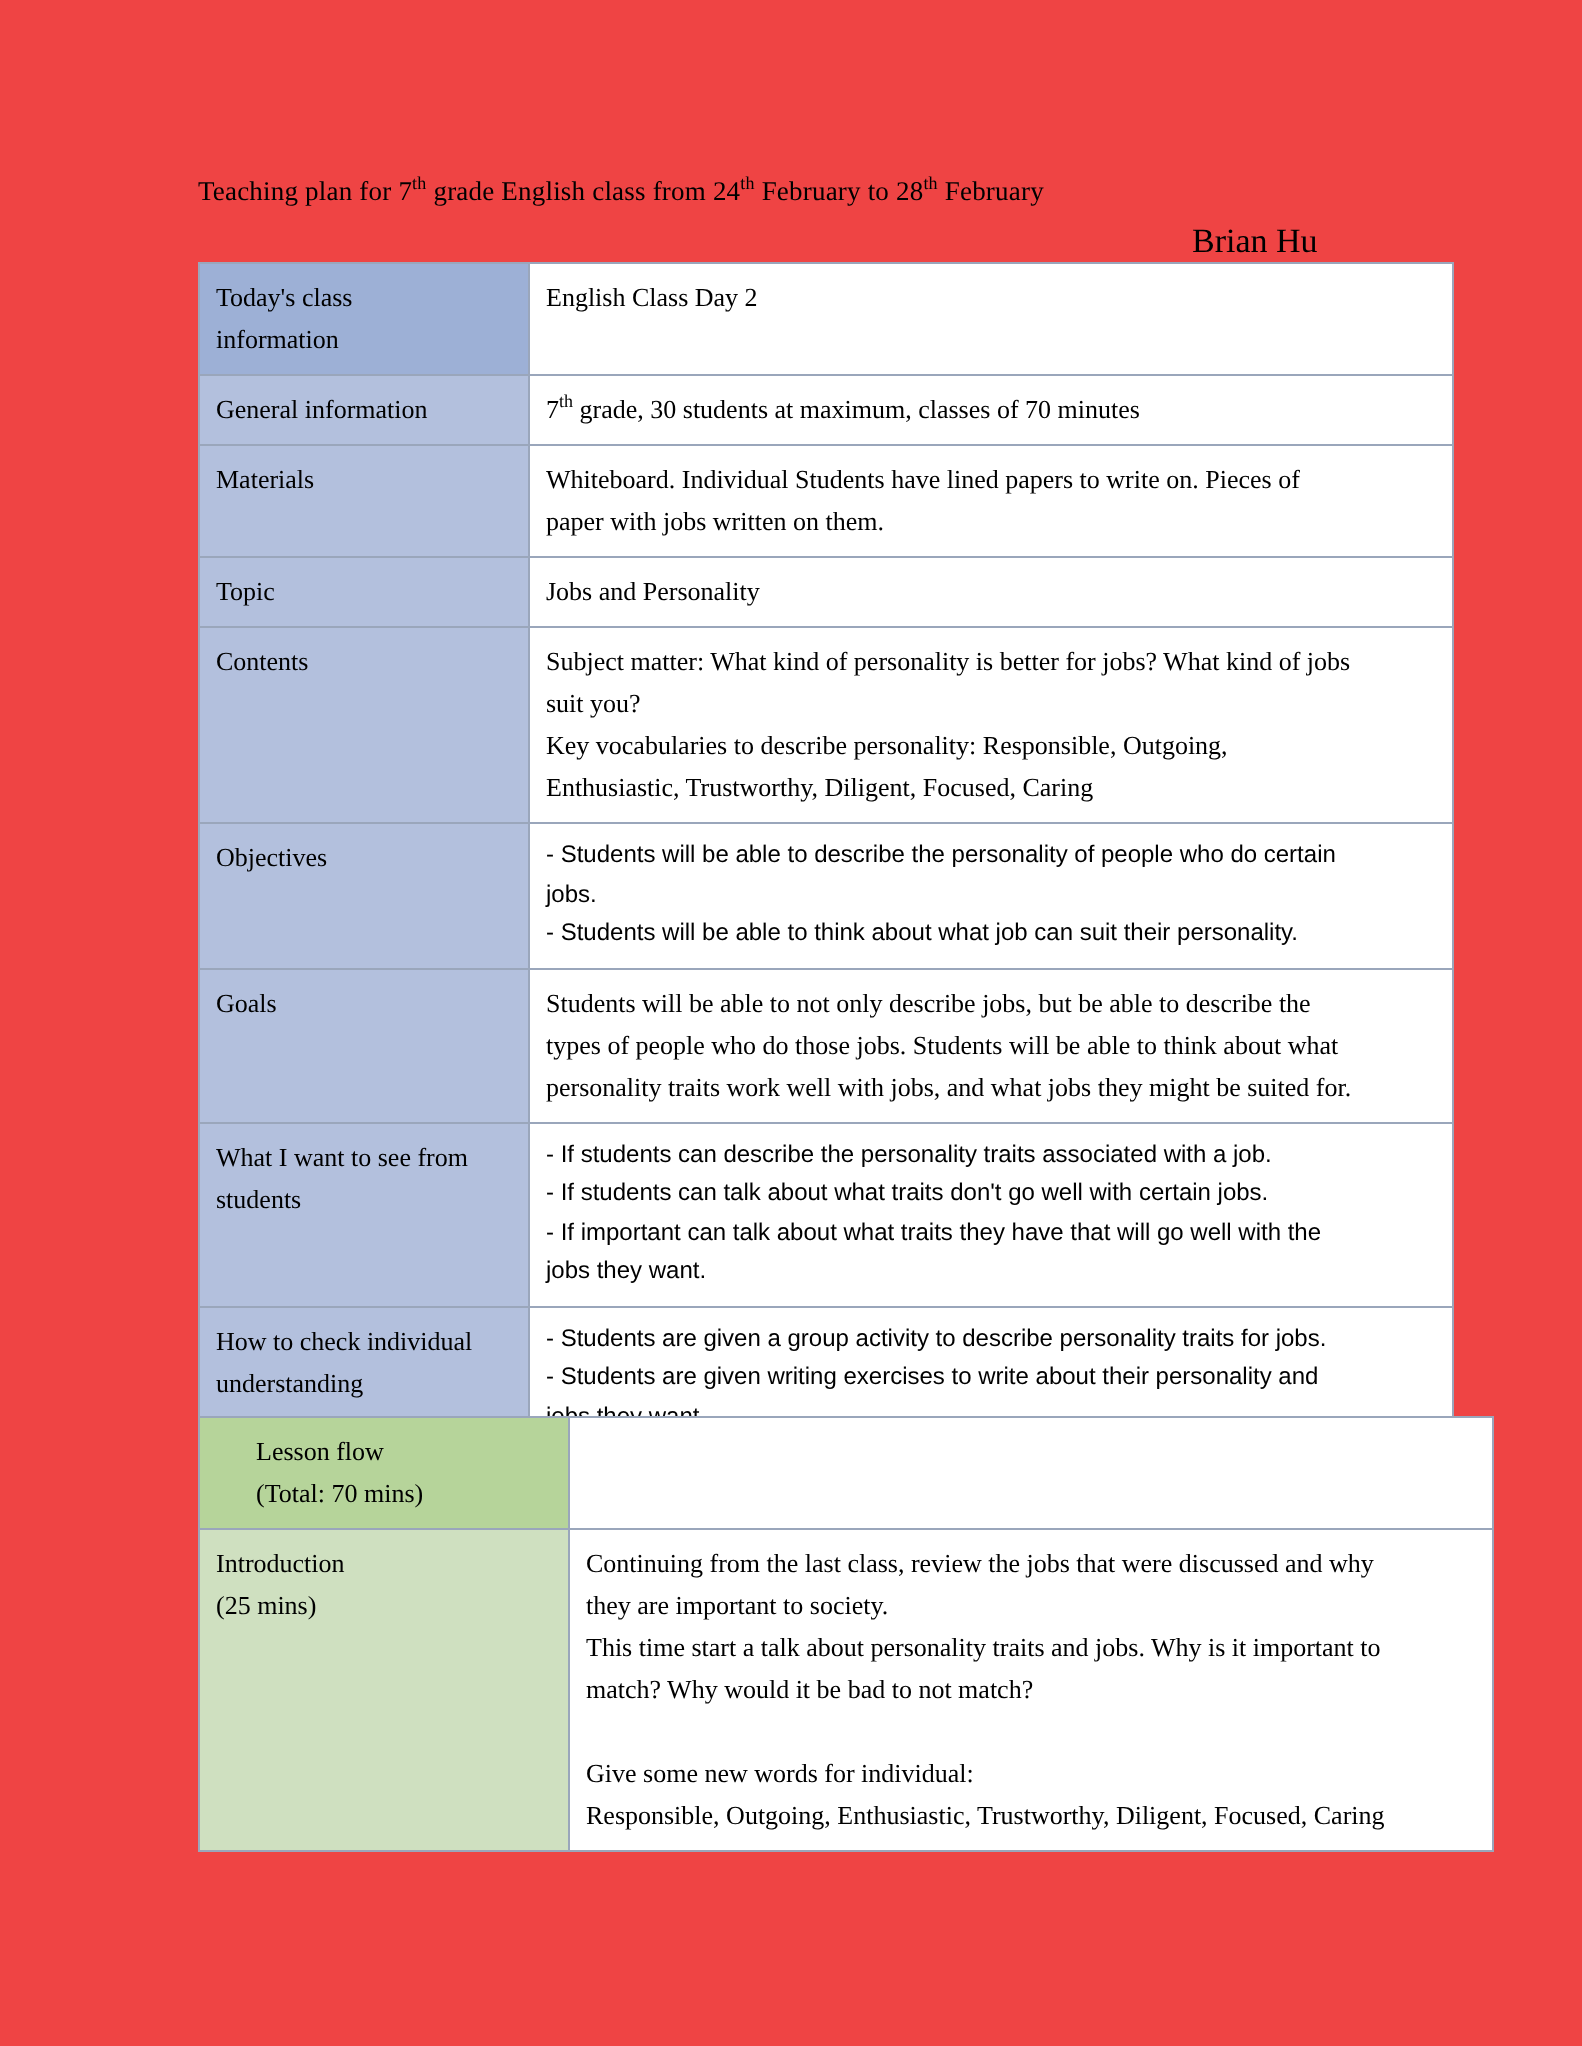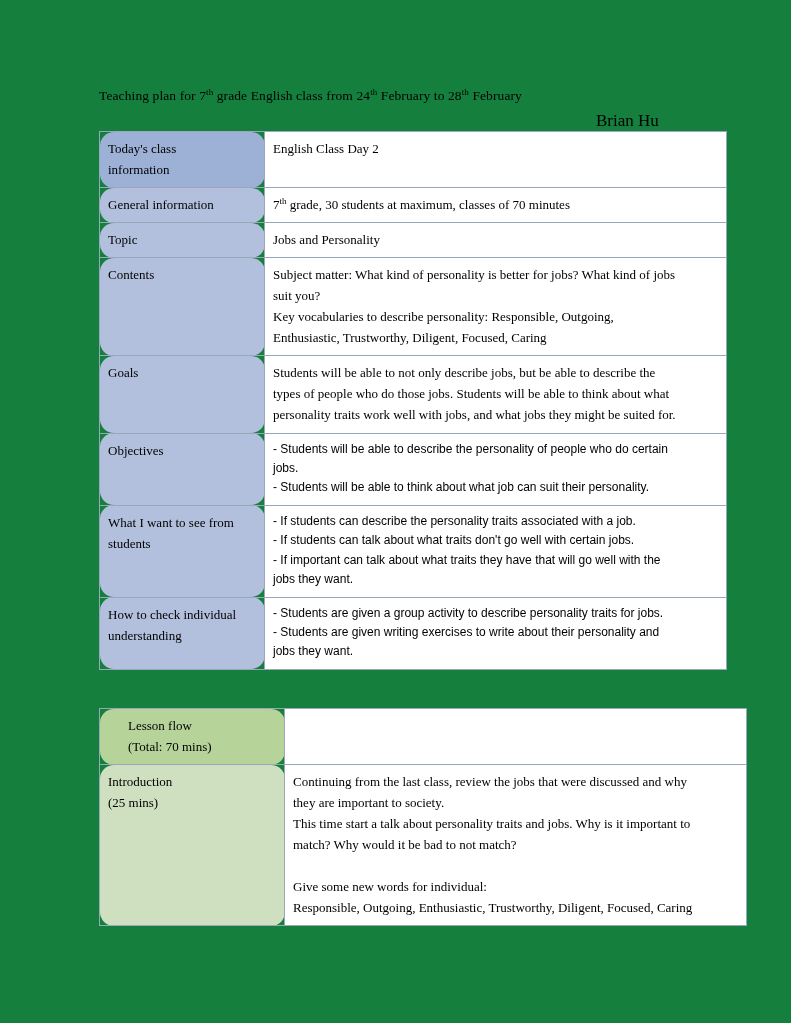--- a/index.html
+++ b/index.html
@@ -14,21 +14,21 @@
     color: #000000;
     position: relative;
     overflow: hidden;
   }
   .page {
     position: absolute;
     left: 0;
     top: 0;
     width: 791px;
     height: 1023px;
-    background: #15803d;
+    background: #ef4444;
   }
   .doc-title {
     position: absolute;
     left: 99px;
     top: 88px;
     font-size: 13.5px;
     letter-spacing: 0.1px;
     white-space: nowrap;
   }
   .doc-title sup {
@@ -50,21 +50,20 @@
   }
   table.plan td {
     border: 1px solid #9aa6bb;
     vertical-align: top;
     padding: 6px 8px 7px 8px;
     font-size: 13px;
     line-height: 1.62;
   }
   table.plan td.label {
     width: 148px;
-    border-radius: 14px;
   }
   table.plan td.body {
     width: 445px;
   }
   .info-table {
     left: 99px;
     top: 131px;
     width: 595px;
   }
   .info-table td.label {
@@ -136,20 +135,29 @@
 
       <tr>
         <td class="label">
           <span class="line">General information</span>
         </td>
         <td class="body">
           <span class="line sup"><span>7</span><sup>th</sup><span> grade, 30 students at maximum, classes of 70 minutes</span></span>
         </td>
       </tr>
 
+      <tr>
+        <td class="label">
+          <span class="line">Materials</span>
+        </td>
+        <td class="body">
+          <span class="line">Whiteboard. Individual Students have lined papers to write on. Pieces of</span>
+          <span class="line">paper with jobs written on them.</span>
+        </td>
+      </tr>
 
       <tr>
         <td class="label">
           <span class="line">Topic</span>
         </td>
         <td class="body">
           <span class="line">Jobs and Personality</span>
         </td>
       </tr>
 
@@ -160,37 +168,37 @@
         <td class="body">
           <span class="line">Subject matter: What kind of personality is better for jobs? What kind of jobs</span>
           <span class="line">suit you?</span>
           <span class="line">Key vocabularies to describe personality: Responsible, Outgoing,</span>
           <span class="line">Enthusiastic, Trustworthy, Diligent, Focused, Caring</span>
         </td>
       </tr>
 
       <tr>
         <td class="label">
+          <span class="line">Objectives</span>
+        </td>
+        <td class="body">
+          <span class="line sans">- Students will be able to describe the personality of people who do certain</span>
+          <span class="line sans">jobs.</span>
+          <span class="line sans">- Students will be able to think about what job can suit their personality.</span>
+        </td>
+      </tr>
+
+      <tr>
+        <td class="label">
           <span class="line">Goals</span>
         </td>
         <td class="body">
           <span class="line">Students will be able to not only describe jobs, but be able to describe the</span>
           <span class="line">types of people who do those jobs. Students will be able to think about what</span>
           <span class="line">personality traits work well with jobs, and what jobs they might be suited for.</span>
-        </td>
-      </tr>
-
-      <tr>
-        <td class="label">
-          <span class="line">Objectives</span>
-        </td>
-        <td class="body">
-          <span class="line sans">- Students will be able to describe the personality of people who do certain</span>
-          <span class="line sans">jobs.</span>
-          <span class="line sans">- Students will be able to think about what job can suit their personality.</span>
         </td>
       </tr>
 
       <tr>
         <td class="label">
           <span class="line">What I want to see from</span>
           <span class="line">students</span>
         </td>
         <td class="body">
           <span class="line sans">- If students can describe the personality traits associated with a job.</span>

